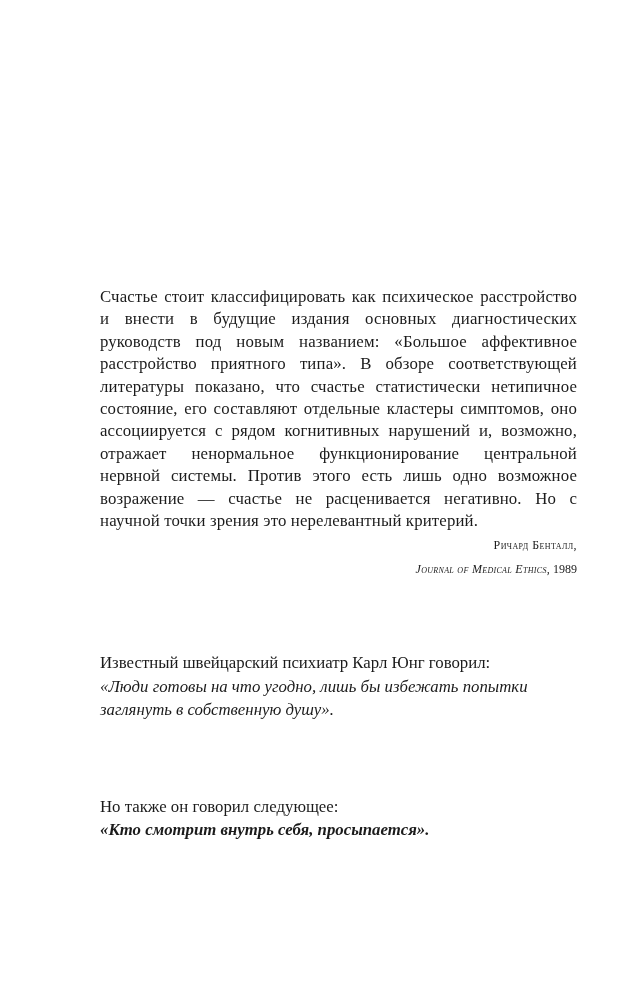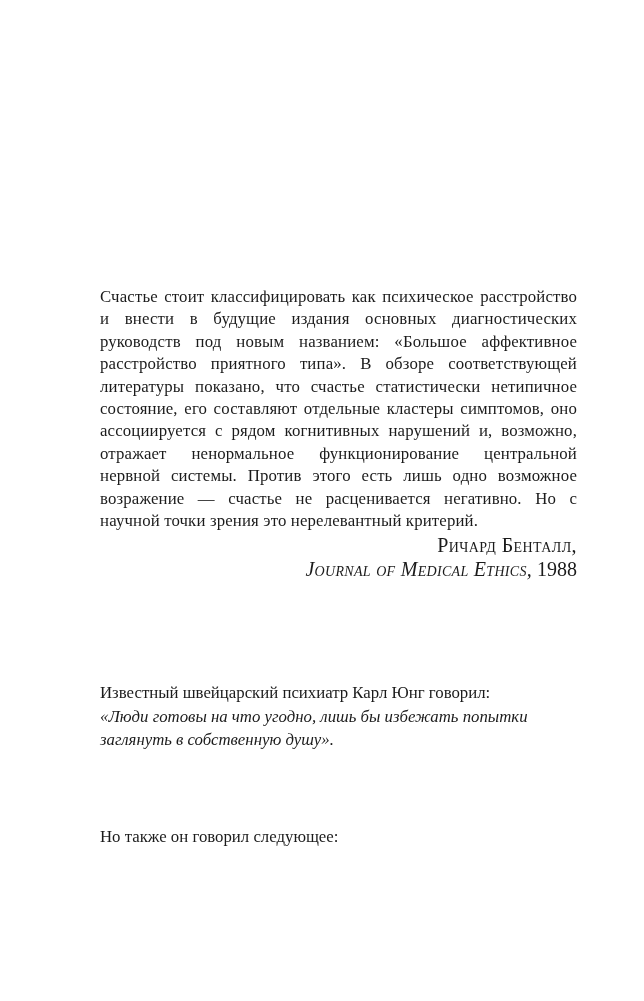--- a/index.html
+++ b/index.html
@@ -20,58 +20,59 @@
   }
   .epigraph-text {
     font-size: 16.8px;
     line-height: 22.4px;
     text-align: justify;
     letter-spacing: 0.15px;
   }
   .attribution {
     margin-top: 2px;
     text-align: right;
-    font-size: 20px;
+    font-size: 12px;
     line-height: 23.5px;
   }
   .author {
     font-variant: small-caps;
     letter-spacing: 0.4px;
   }
   .journal {
     font-style: italic;
     font-variant: small-caps;
     letter-spacing: 0.3px;
     margin-left: 20px;
   }
   .year { font-style: normal; }
   .jung-block {
     font-size: 16.8px;
     line-height: 23.2px;
   }
-  .jung-block-1 { margin-top: 100px; }
+  .jung-block-1 { margin-top: 70px; }
   .jung-block-2 { margin-top: 74px; }
   .quote { font-style: italic; }
   .quote-bold { font-weight: 700; }
 </style>
 </head>
 <body>
 
 <div class="page">
 
   <div class="epigraph">
     <p class="epigraph-text">Счастье стоит классифицировать как психическое расстройство и внести в будущие издания основных диагностических руководств под новым названием: «Большое аффективное расстройство приятного типа». В обзоре соответствующей литературы показано, что счастье статистически нетипичное состояние, его составляют отдельные кластеры симптомов, оно ассоциируется с рядом когнитивных нарушений и, возможно, отражает ненормальное функционирование центральной нервной системы. Против этого есть лишь одно возможное возражение — счастье не расценивается негативно. Но с научной точки зрения это нерелевантный критерий.</p>
     <div class="attribution">
       <div class="author">Ричард Бенталл,</div>
-      <div class="source"><span class="journal">Journal of Medical Ethics,</span><span class="year"> 1988</span></div>
+      <div class="source"><span class="journal">Journal of Medical Ethics,</span><span class="year"> 1989</span></div>
     </div>
   </div>
 
   <div class="jung-block jung-block-1">
     <p class="lead">Известный швейцарский психиатр Карл Юнг говорил:</p>
     <p class="quote">«Люди готовы на что угодно, лишь бы избежать попытки заглянуть в собственную душу».</p>
   </div>
 
   <div class="jung-block jung-block-2">
     <p class="lead">Но также он говорил следующее:</p>
+    <p class="quote quote-bold">«Кто смотрит внутрь себя, просыпается».</p>
   </div>
 
 </div>
 
 </body></html>

